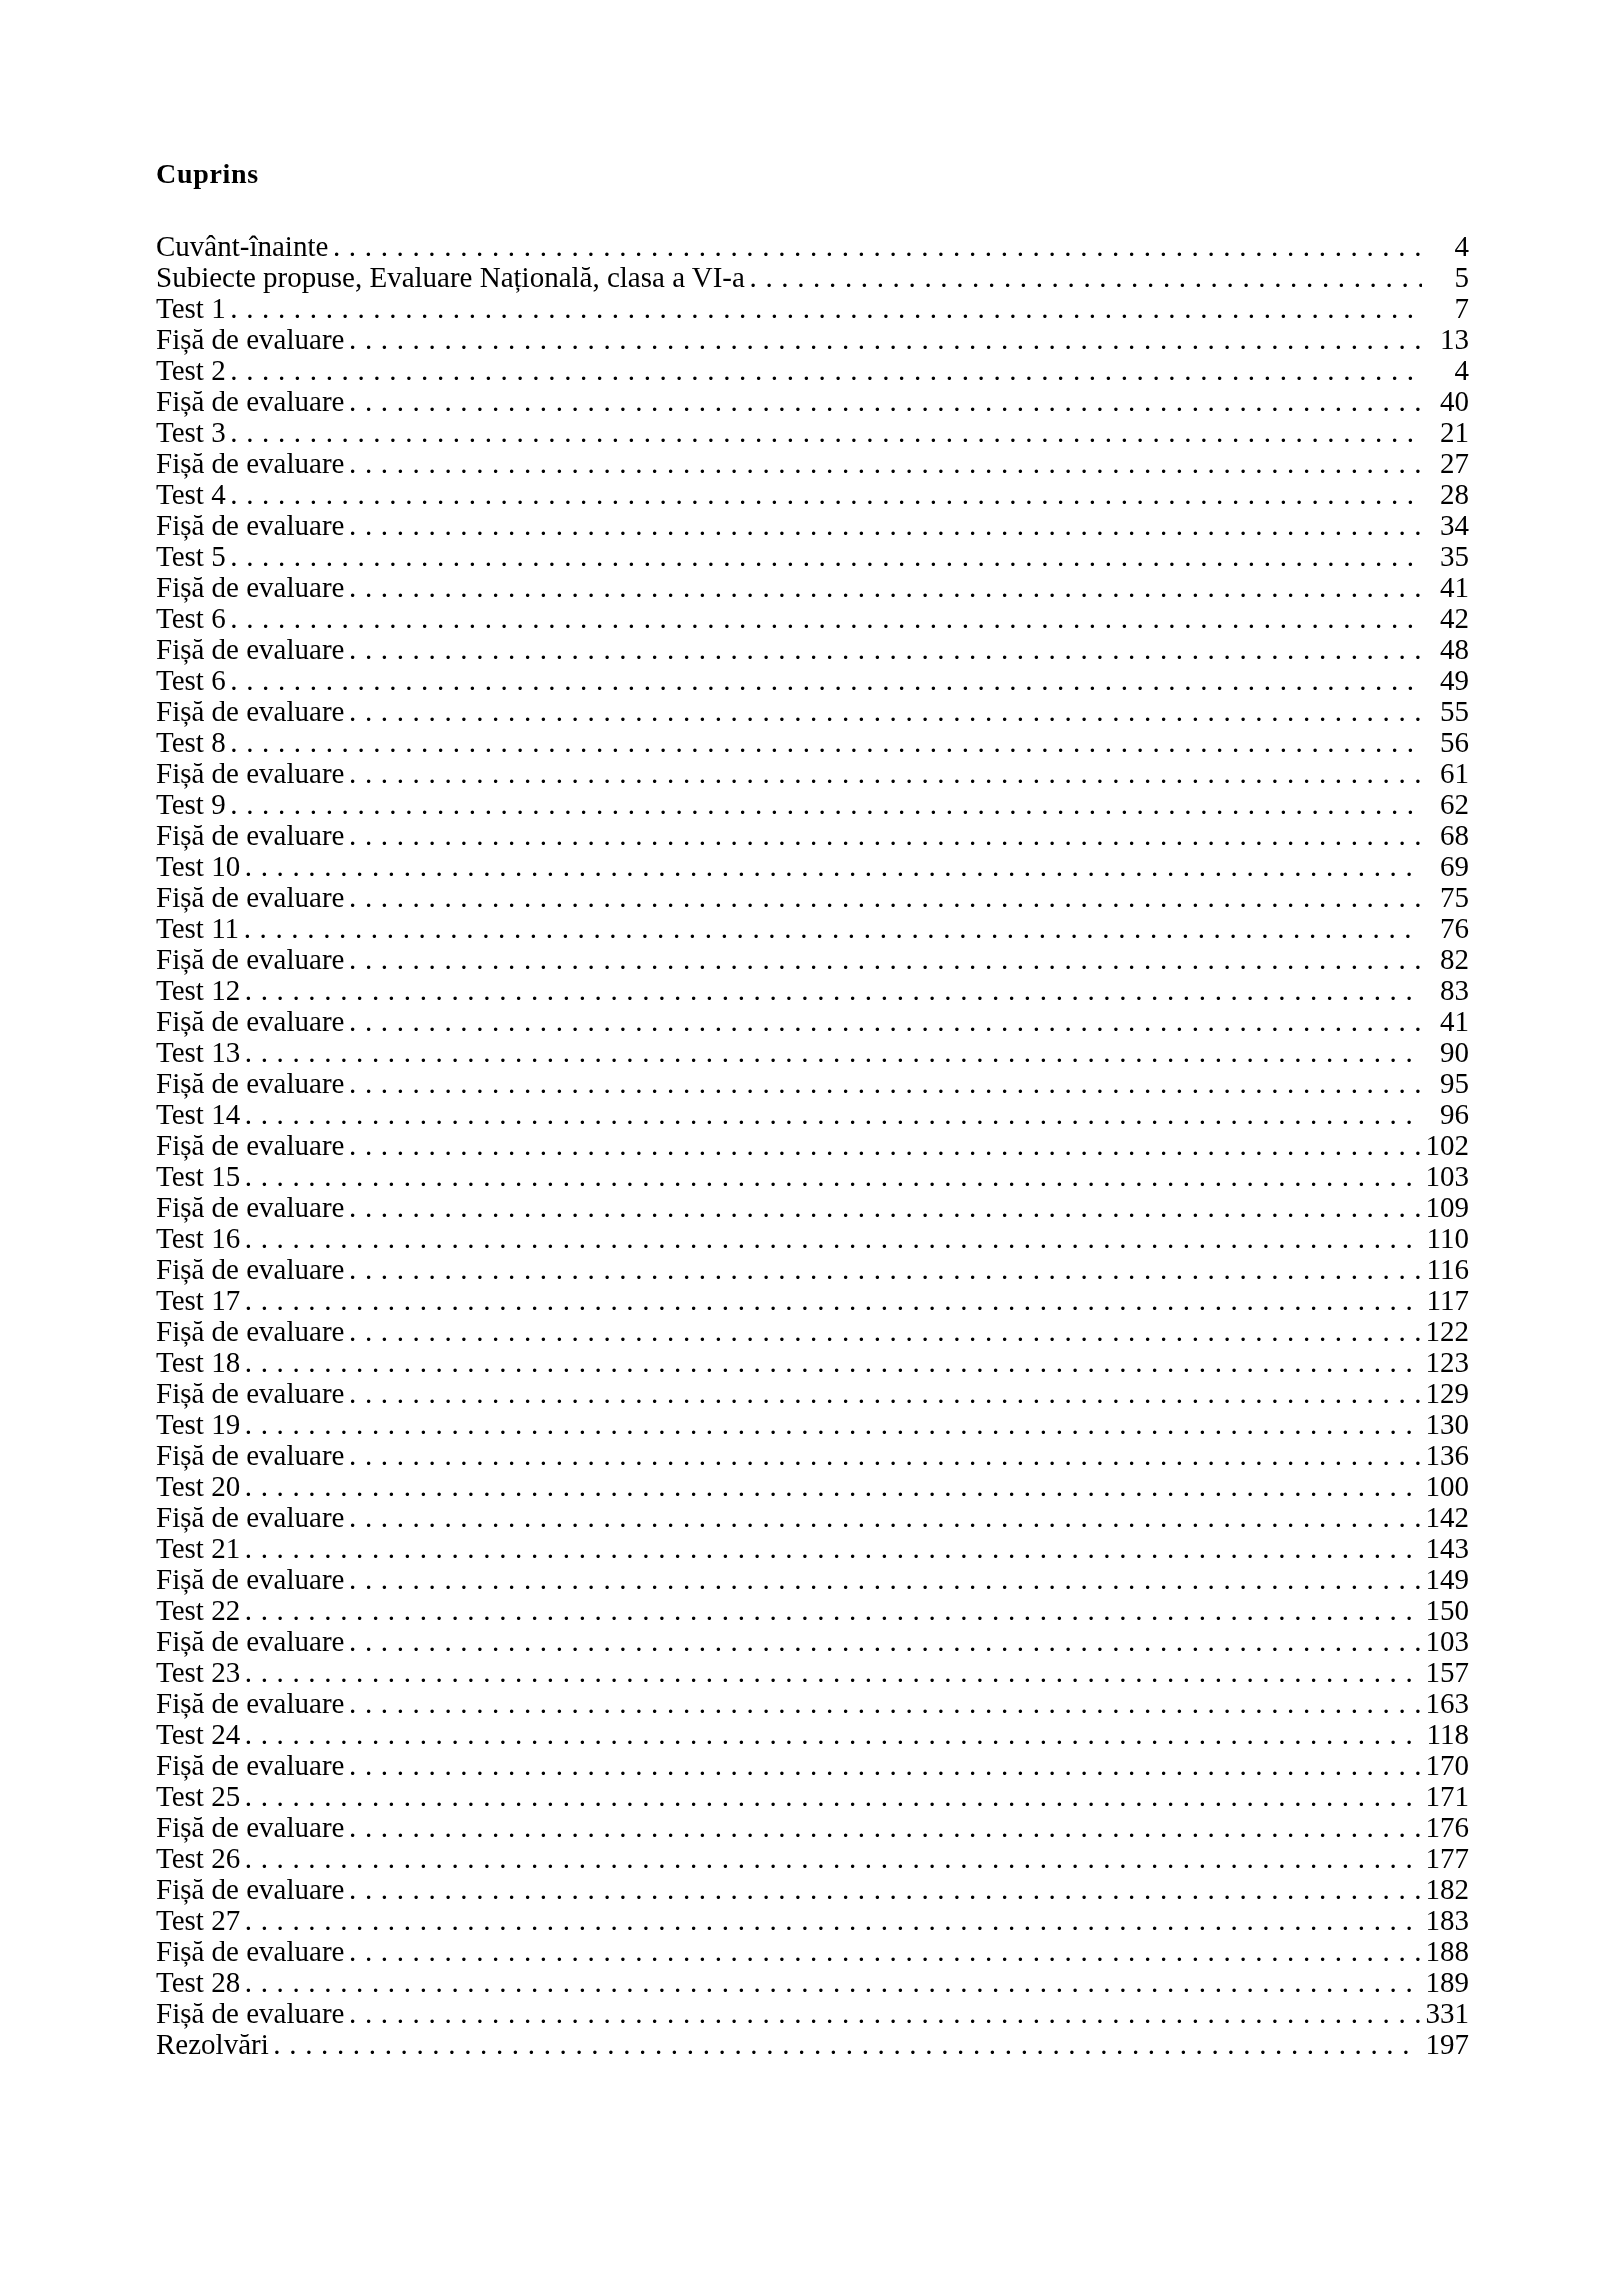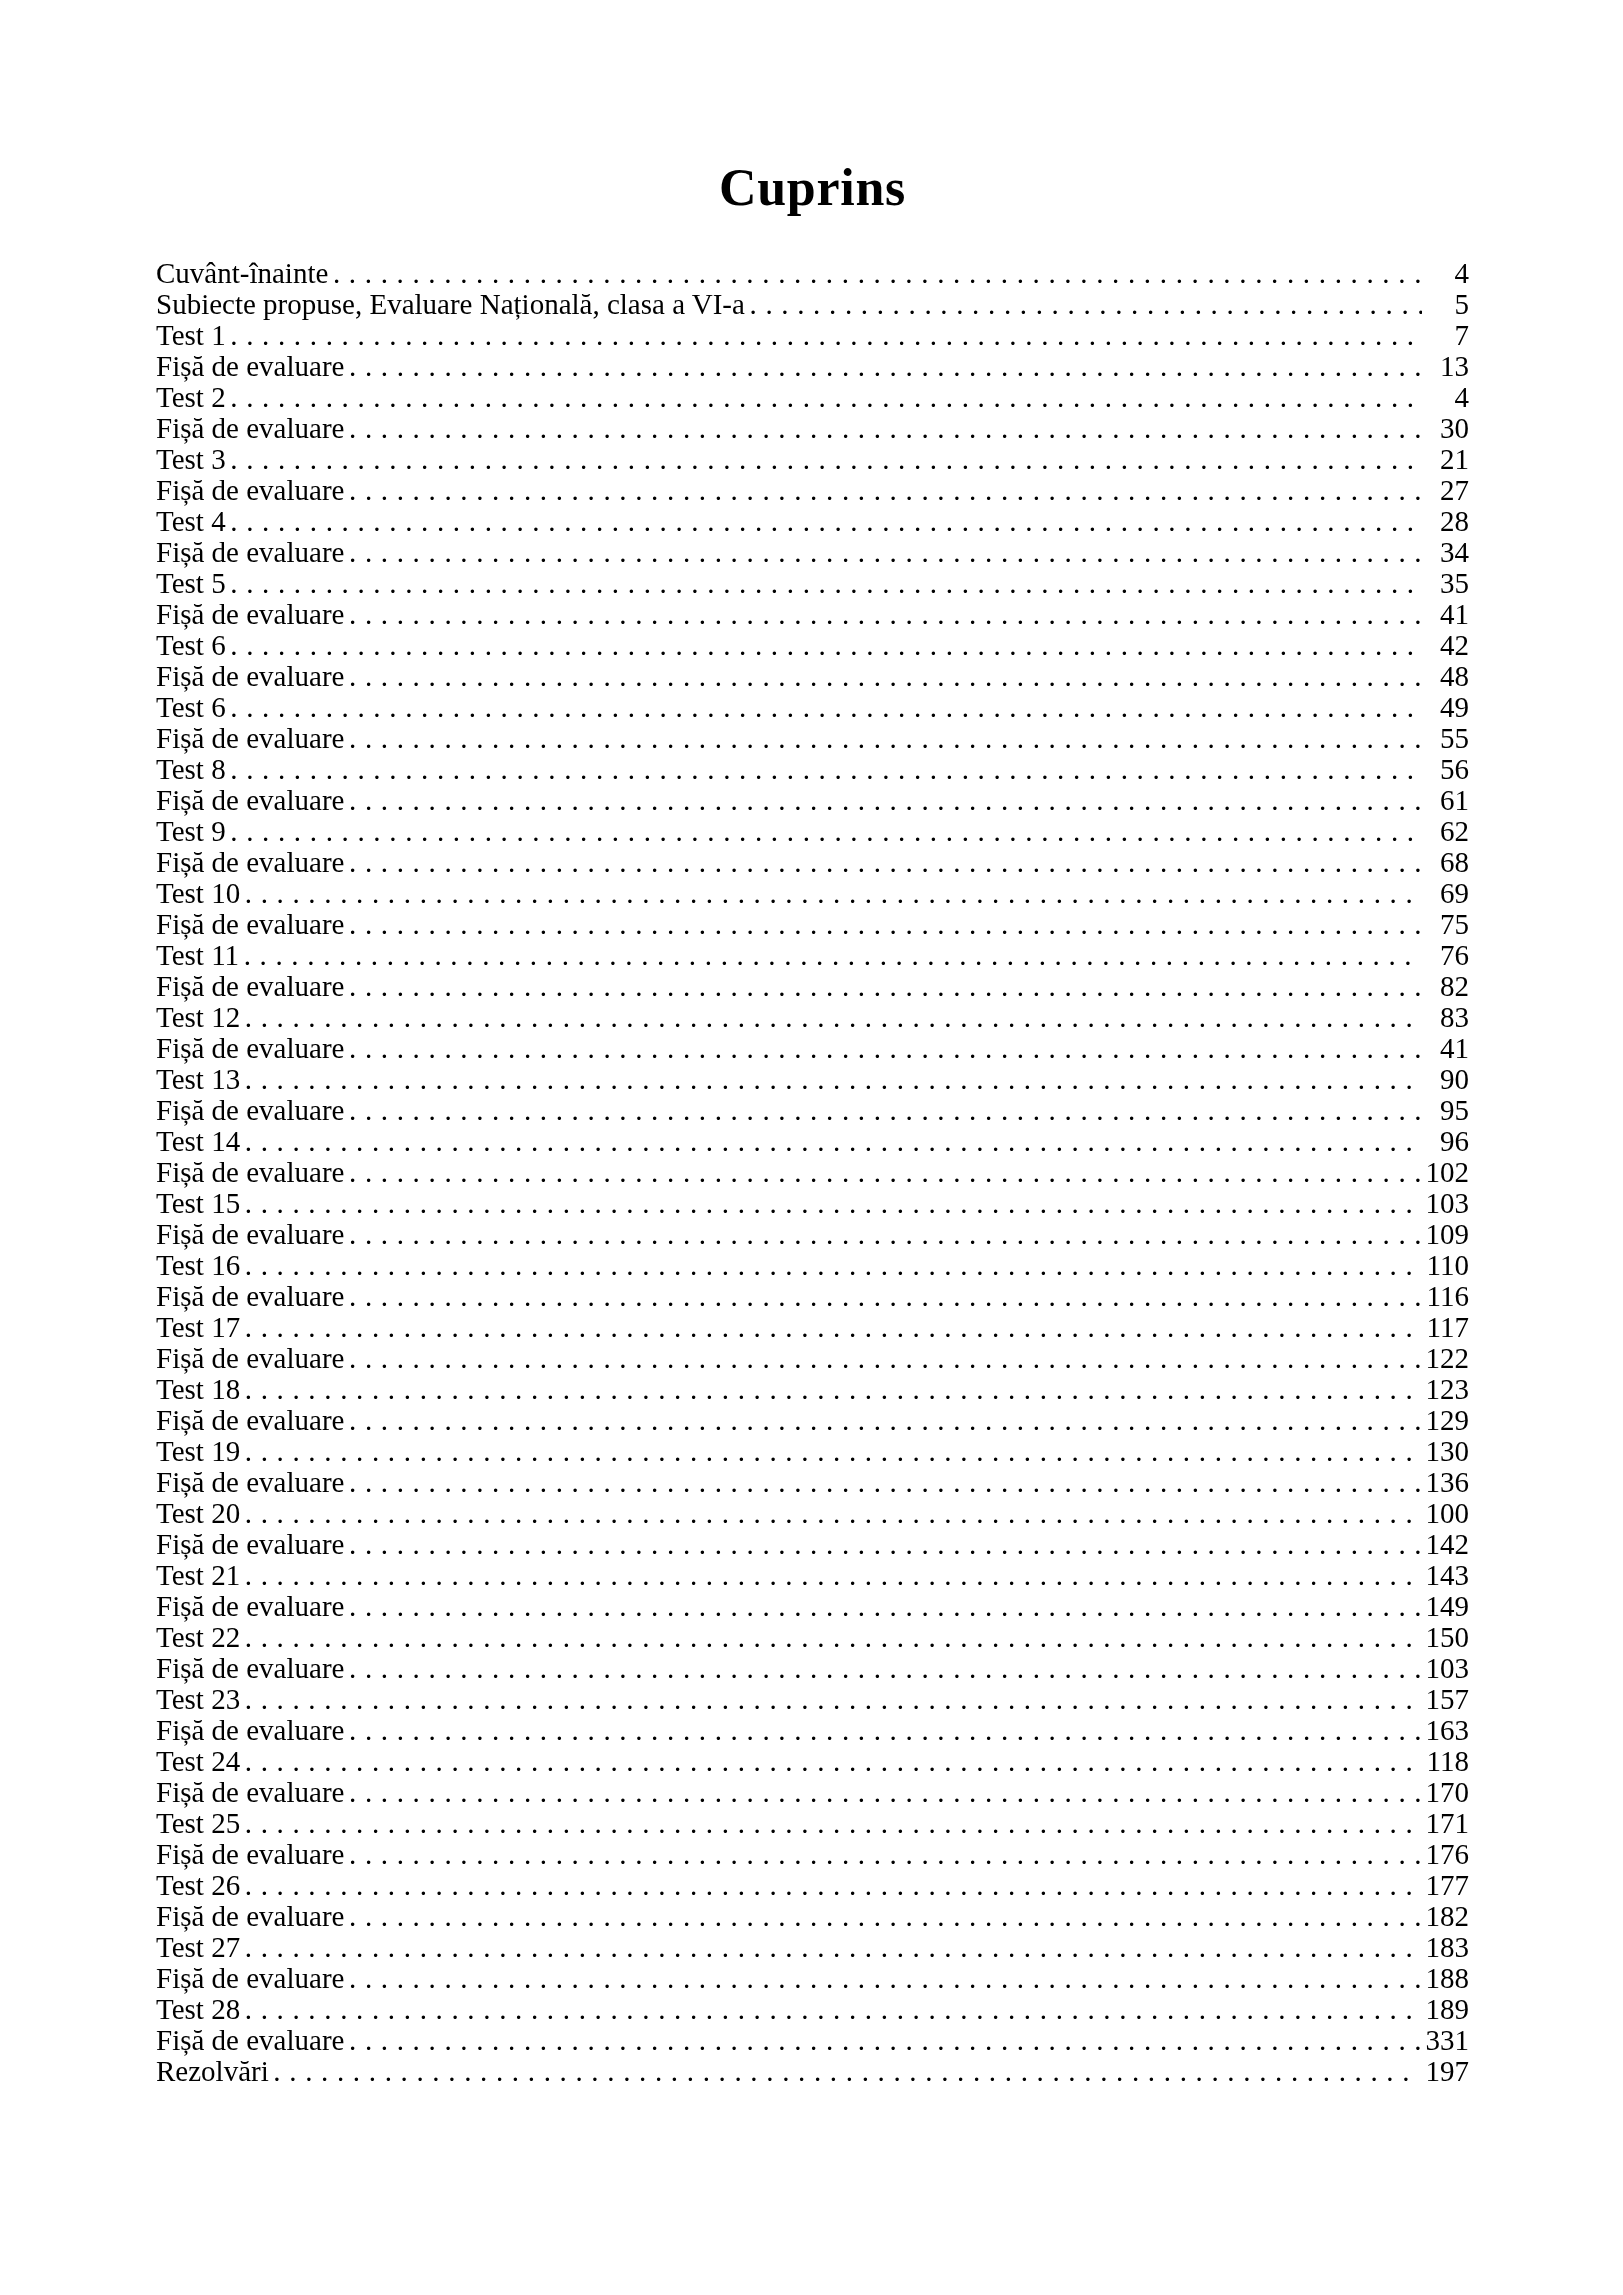--- a/index.html
+++ b/index.html
@@ -15,22 +15,22 @@
   .page {
     box-sizing: border-box;
     width: 100%;
     height: 100%;
     padding: 158px 154px 0 156px;
     font-family: "Liberation Serif", serif;
     color: #000000;
     background: #ffffff;
   }
   .title {
-    text-align: center;
-    font-size: 52px;
+    text-align: left;
+    font-size: 28px;
     font-weight: 700;
     margin: 0 0 41px 0;
     letter-spacing: 0.7px;
   }
   .toc {
     font-size: 29px;
   }
   .row {
     display: flex;
     align-items: baseline;
@@ -89,21 +89,21 @@
 
   <div class="row">
     <span class="label">Test 2</span>
     <span class="dots">. . . . . . . . . . . . . . . . . . . . . . . . . . . . . . . . . . . . . . . . . . . . . . . . . . . . . . . . . . . . . . . . . . . . . . . . . . . . . . . . . . . . . . . . . . . . . . . . . . . . . . . . . . . . . . . . . . . . . . . . . . . . . . . . . . . . . . . . . . . . . . . . . . . . . . . . . . . . . . . . . . . . . . . . . . . . . . . . . . . . . . . . . . . . . . . . . . . . . . . . . . . . . . . . . . . . . . . . . . . . . . . . . . . . . . . . . . . . . . . . . . . . . . . . . . . . . . . . . . . . </span>
     <span class="pagenum">4</span>
   </div>
 
   <div class="row">
     <span class="label">Fișă de evaluare</span>
     <span class="dots">. . . . . . . . . . . . . . . . . . . . . . . . . . . . . . . . . . . . . . . . . . . . . . . . . . . . . . . . . . . . . . . . . . . . . . . . . . . . . . . . . . . . . . . . . . . . . . . . . . . . . . . . . . . . . . . . . . . . . . . . . . . . . . . . . . . . . . . . . . . . . . . . . . . . . . . . . . . . . . . . . . . . . . . . . . . . . . . . . . . . . . . . . . . . . . . . . . . . . . . . . . . . . . . . . . . . . . . . . . . . . . . . . . . . . . . . . . . . . . . . . . . . . . . . . . . . . . . . . . . . </span>
-    <span class="pagenum">30</span>
+    <span class="pagenum">40</span>
   </div>
 
   <div class="row">
     <span class="label">Test 3</span>
     <span class="dots">. . . . . . . . . . . . . . . . . . . . . . . . . . . . . . . . . . . . . . . . . . . . . . . . . . . . . . . . . . . . . . . . . . . . . . . . . . . . . . . . . . . . . . . . . . . . . . . . . . . . . . . . . . . . . . . . . . . . . . . . . . . . . . . . . . . . . . . . . . . . . . . . . . . . . . . . . . . . . . . . . . . . . . . . . . . . . . . . . . . . . . . . . . . . . . . . . . . . . . . . . . . . . . . . . . . . . . . . . . . . . . . . . . . . . . . . . . . . . . . . . . . . . . . . . . . . . . . . . . . . </span>
     <span class="pagenum">21</span>
   </div>
 
   <div class="row">
     <span class="label">Fișă de evaluare</span>

